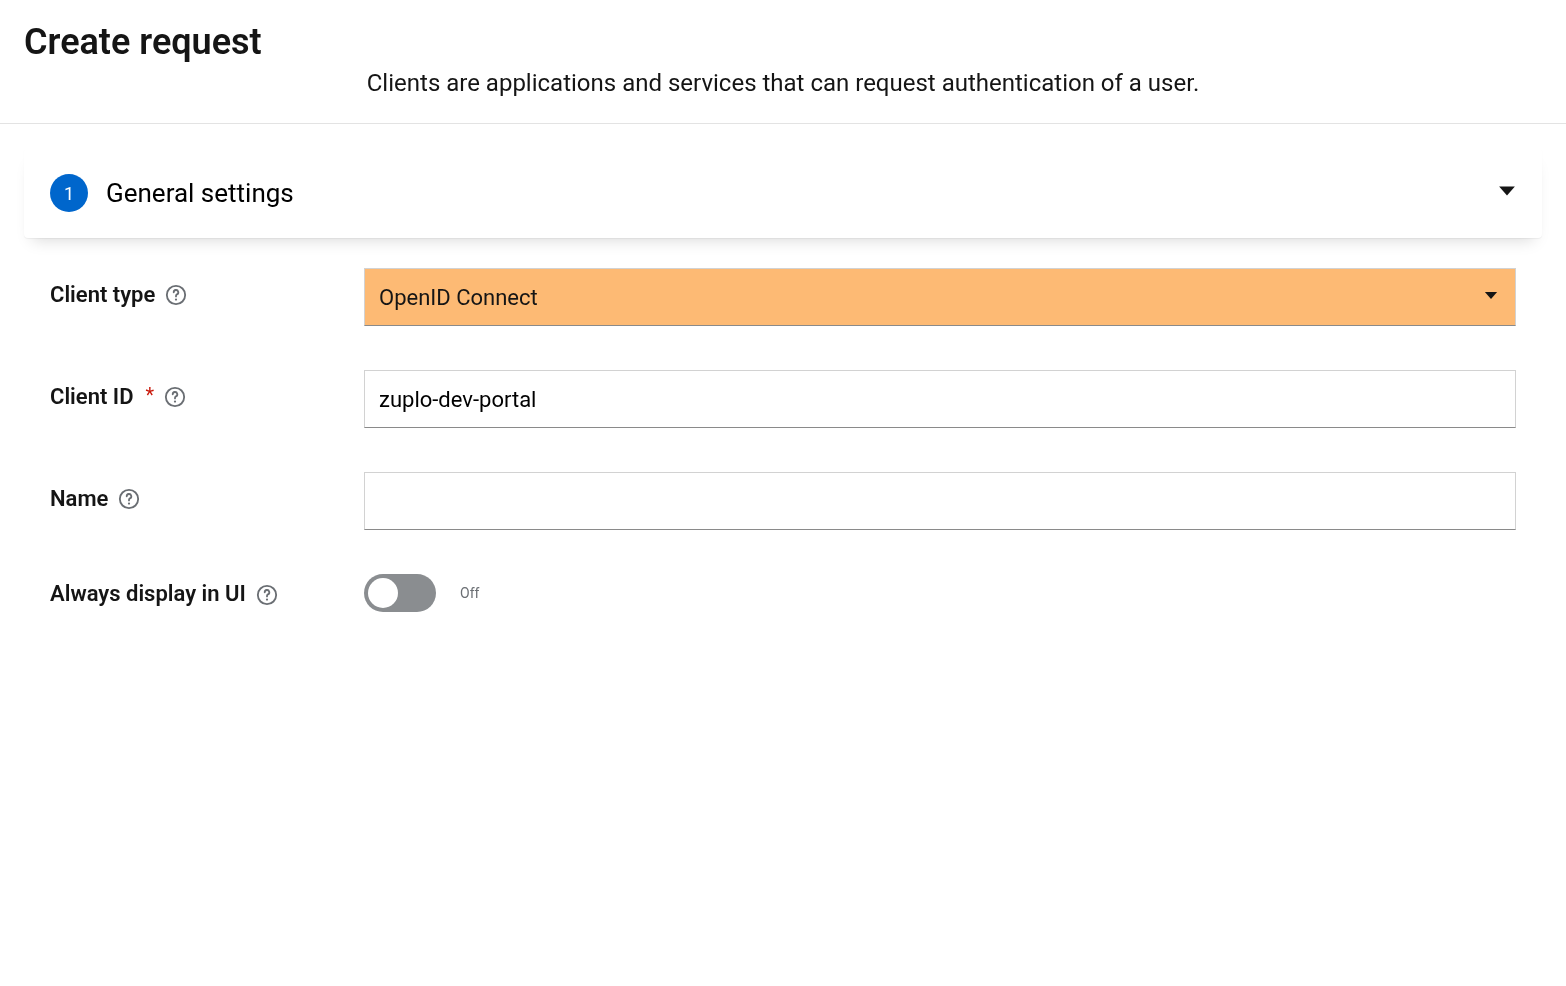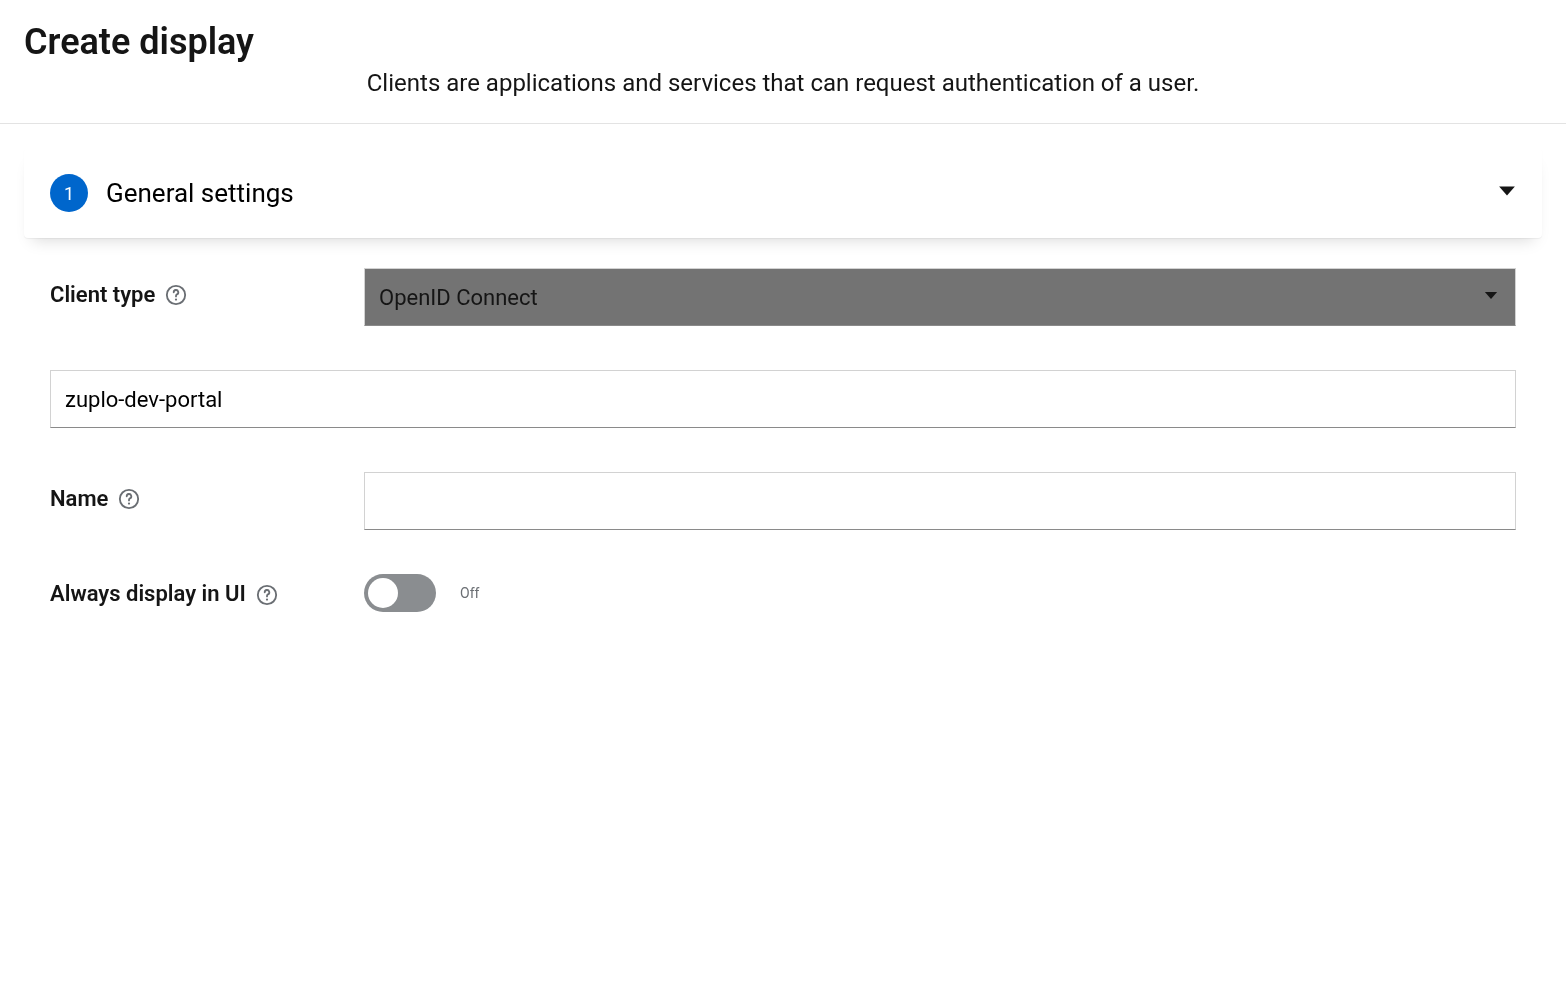--- a/index.html
+++ b/index.html
@@ -116,21 +116,21 @@
       position: relative;
       width: 100%;
     }
     .select {
       width: 100%;
       height: 58px;
       border: 1px solid #d2d2d2;
       border-bottom: 1px solid #8a8a8a;
       padding: 0 44px 0 14px;
       font-size: 22px;
-      background: #737373;
+      background: #fdba74;
       display: flex;
       align-items: center;
       cursor: pointer;
     }
     .select-caret {
       position: absolute;
       right: 18px;
       top: 50%;
       transform: translateY(-50%);
       pointer-events: none;
@@ -181,21 +181,21 @@
     }
     .toggle-label {
       font-size: 14px;
       color: #6a6e73;
     }
   </style>
 </head>
 <body>
 
 <div class="page-header">
-  <h1 class="page-title">Create display</h1>
+  <h1 class="page-title">Create request</h1>
   <p class="page-subtitle">Clients are applications and services that can request authentication of a user.</p>
 </div>
 
 <div class="wizard">
 
   <div class="wizard-step-header">
     <div class="wizard-step-left">
       <div class="step-badge">1</div>
       <div class="step-title">General settings</div>
     </div>
@@ -227,20 +227,31 @@
           <span class="select-caret">
             <svg viewBox="0 0 16 16">
                 <path d="M1 4l7 8 7-8z"></path>
               </svg>
           </span>
         </div>
       </div>
     </div>
 
     <div class="form-row">
+      <div class="form-label-col">
+        <span class="form-label">Client ID</span>
+        <span class="required">*</span>
+        <span class="help-icon">
+          <svg viewBox="0 0 24 24">
+              <circle cx="12" cy="12" r="10" fill="none" stroke="#6a6e73" stroke-width="2"></circle>
+              <path d="M9.5 9a2.5 2.5 0 1 1 3.5 2.3c-.8.4-1 .9-1 1.7v.5" fill="none" stroke="#6a6e73" stroke-width="2" stroke-linecap="round"></path>
+              <circle cx="12" cy="17" r="1.2" fill="#6a6e73"></circle>
+            </svg>
+        </span>
+      </div>
       <div class="form-field-col">
         <input type="text" class="text-input" value="zuplo-dev-portal" style="">
       </div>
     </div>
 
     <div class="form-row">
       <div class="form-label-col">
         <span class="form-label">Name</span>
         <span class="help-icon">
           <svg viewBox="0 0 24 24">

